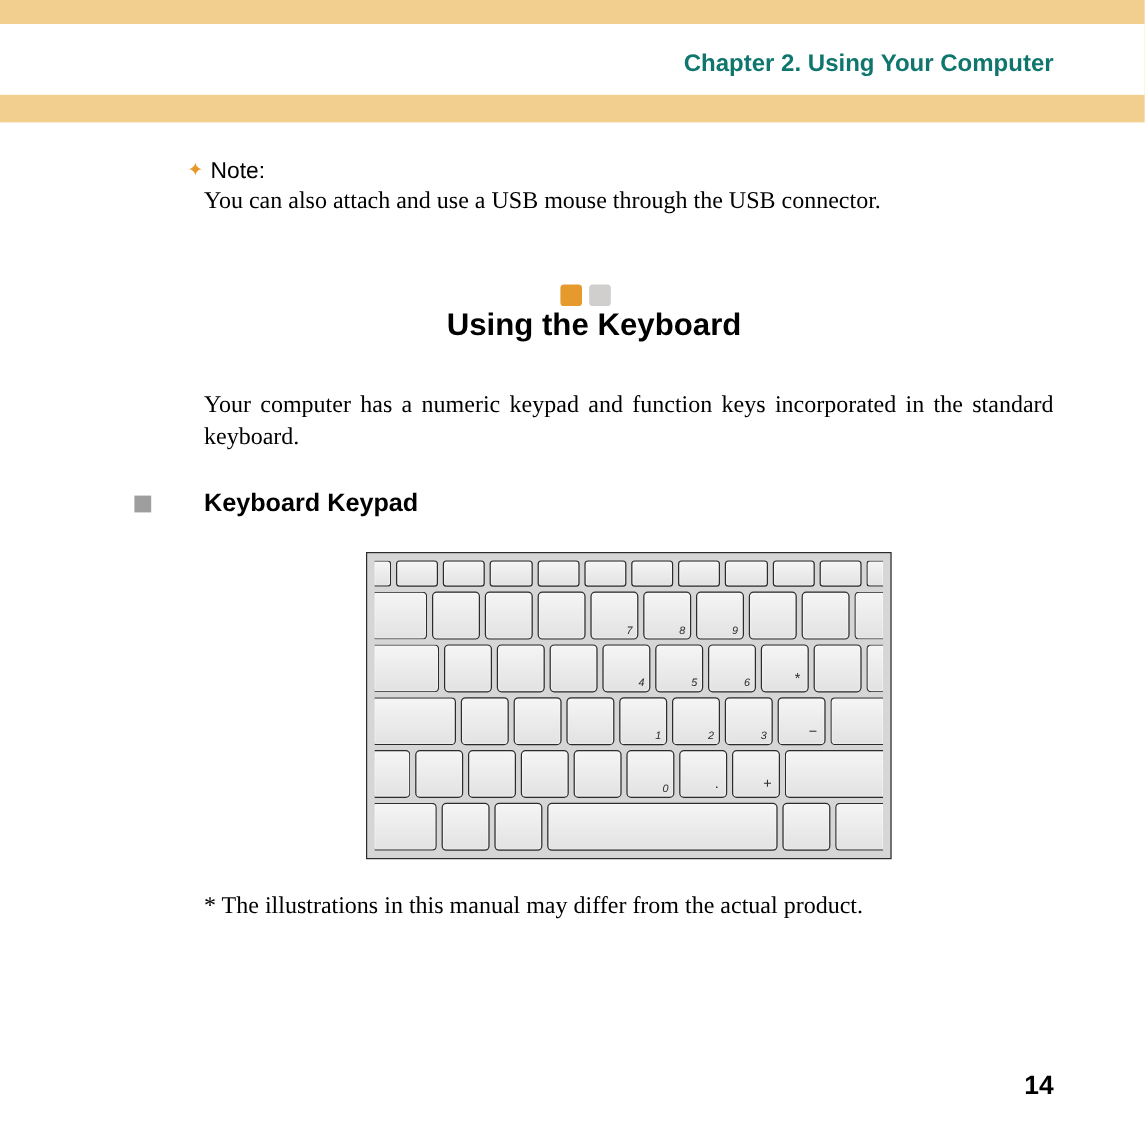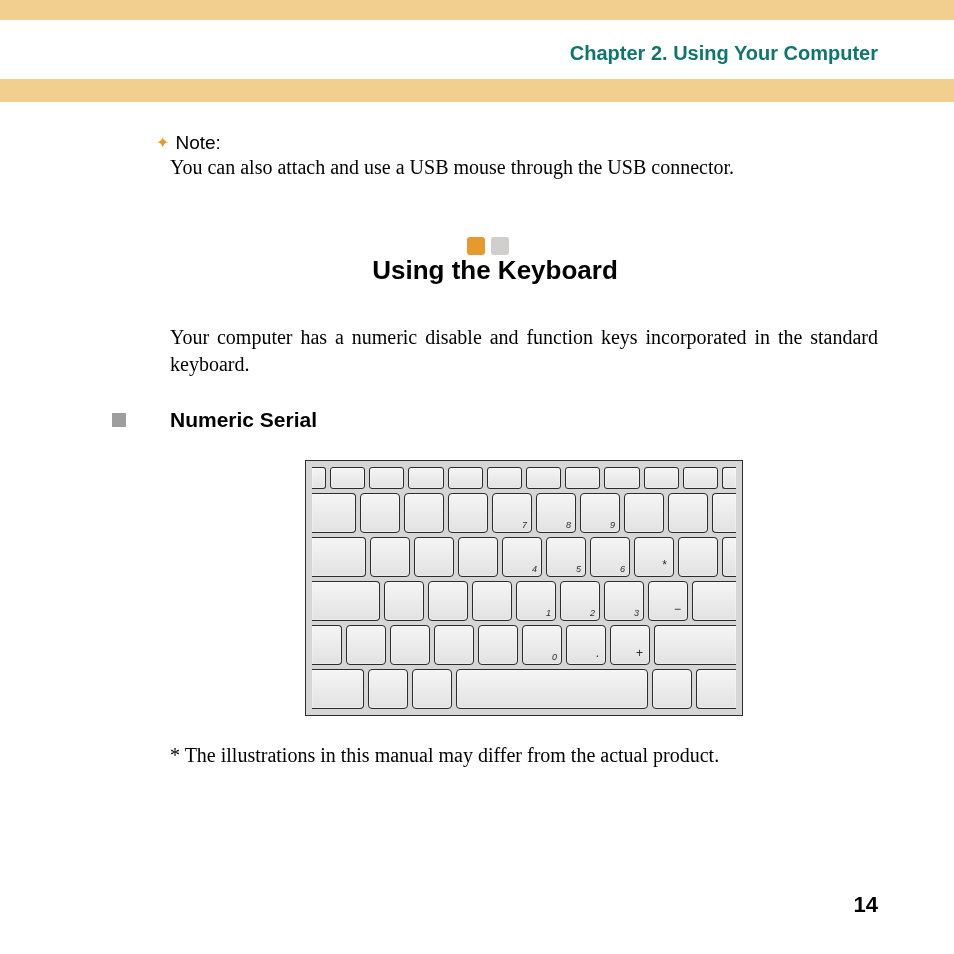--- a/index.html
+++ b/index.html
@@ -181,25 +181,25 @@
 
   <div class="section-heading-row">
     <div class="heading-squares">
       <div class="sq orange"></div>
       <div class="sq grey"></div>
     </div>
     <div class="section-heading">Using the Keyboard</div>
     <div class="dash-line"></div>
   </div>
 
-  <div class="intro-block body-text justify">Your computer has a numeric disable and function keys incorporated in the standard keyboard.</div>
+  <div class="intro-block body-text justify">Your computer has a numeric keypad and function keys incorporated in the standard keyboard.</div>
 
   <div class="subhead-row">
     <div class="subhead-bullet"></div>
-    <div class="subhead">Numeric Serial</div>
+    <div class="subhead">Keyboard Keypad</div>
   </div>
 
 
   <div class="kbd-wrap">
     <div class="kbd">
 
       <div class="krow r0">
         <div class="key small partial-left" style="flex:0 0 14px"></div>
         <div class="key small"></div>
         <div class="key small"></div>

